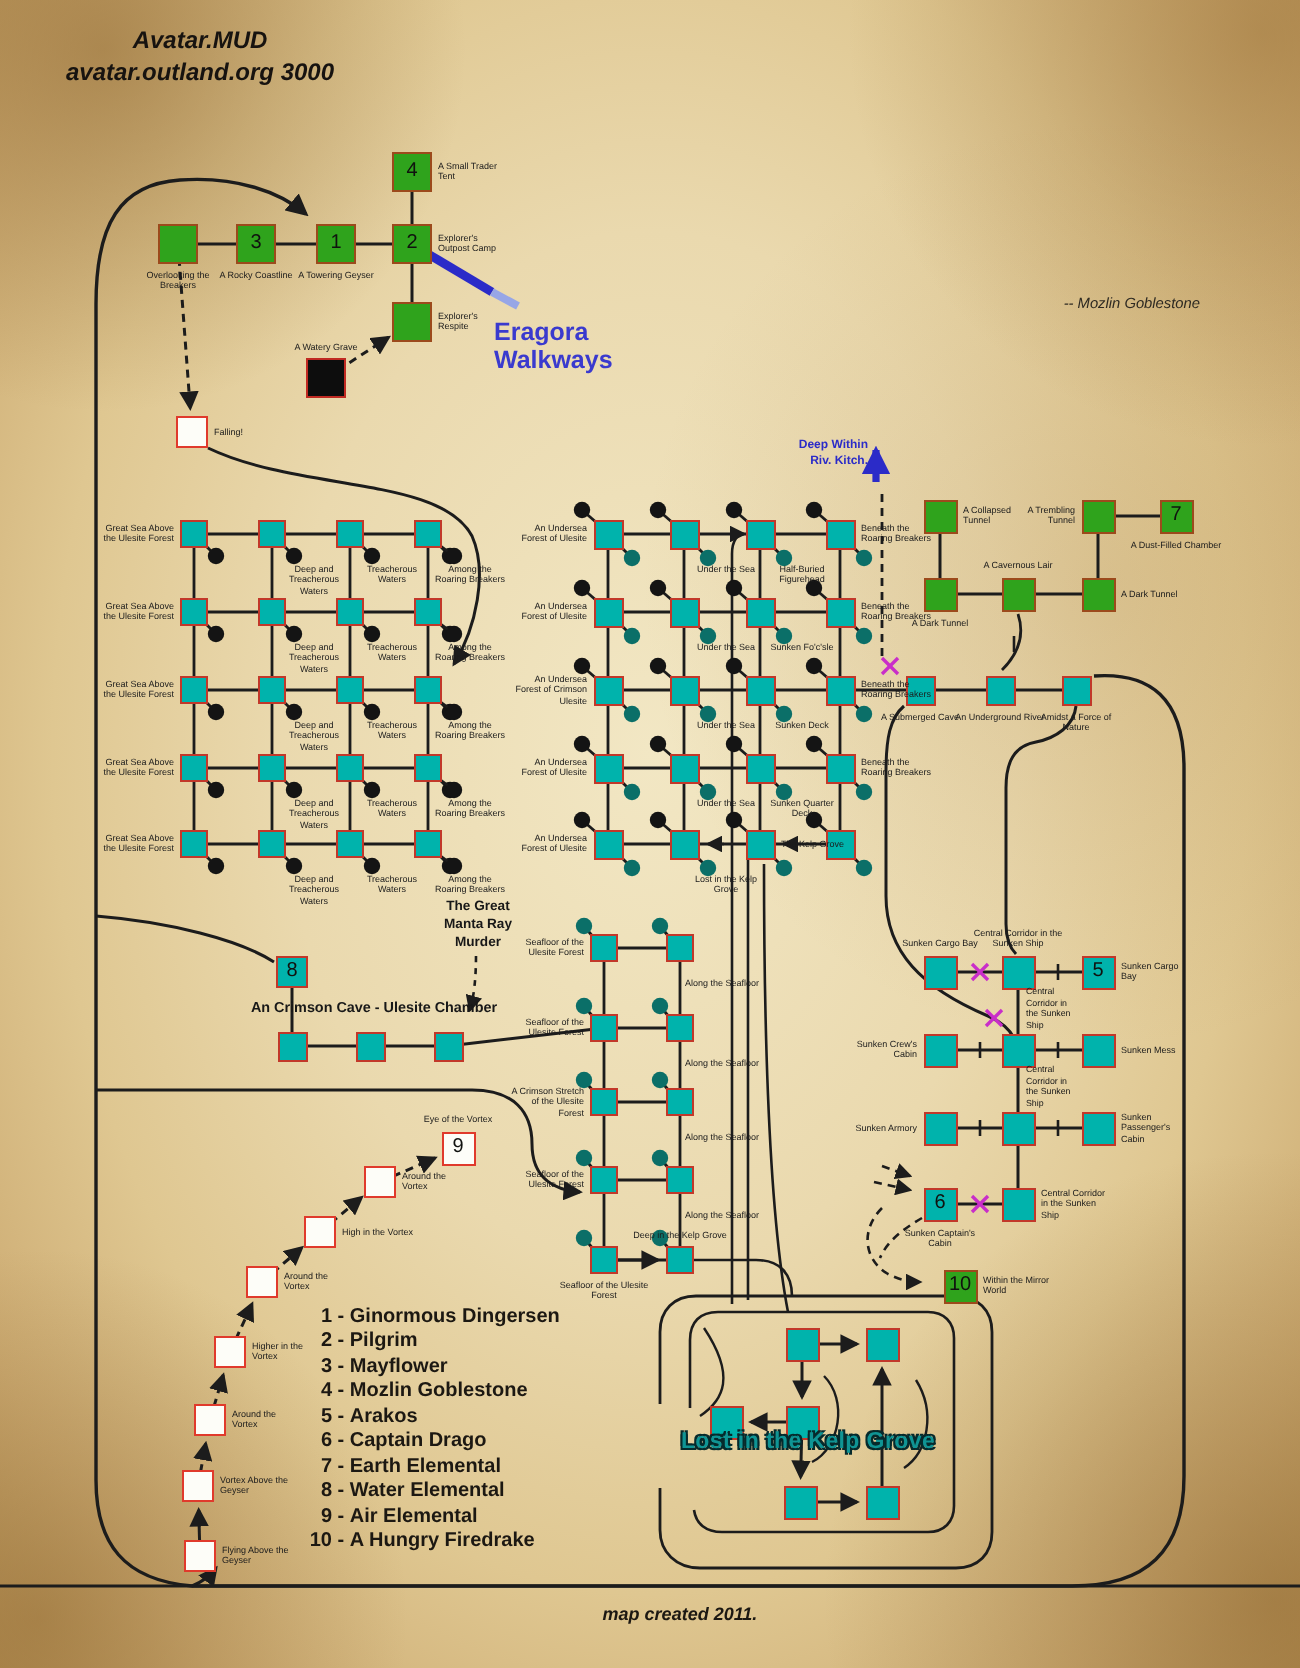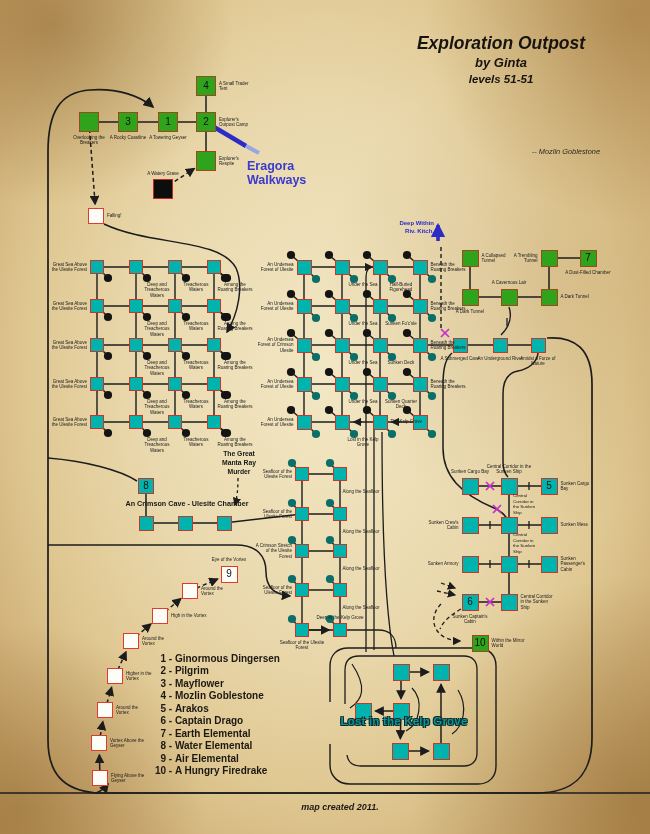--- a/index.html
+++ b/index.html
@@ -328,24 +328,23 @@
       <line x1="441" y1="337" x2="449" y2="329" stroke="#c92ec9" stroke-width="1.7"></line>
       <line x1="529" y1="482" x2="529" y2="490" stroke="#1c1c1c" stroke-width="1.3"></line>
       <line x1="490" y1="521" x2="490" y2="529" stroke="#1c1c1c" stroke-width="1.3"></line>
       <line x1="529" y1="521" x2="529" y2="529" stroke="#1c1c1c" stroke-width="1.3"></line>
       <line x1="490" y1="560" x2="490" y2="568" stroke="#1c1c1c" stroke-width="1.3"></line>
       <line x1="529" y1="560" x2="529" y2="568" stroke="#1c1c1c" stroke-width="1.3"></line>
       <line x1="507" y1="318" x2="507" y2="326" stroke="#1c1c1c" stroke-width="1.3"></line>
     </svg>
 
   <div id="map">
-    <div id="title-block">
-      <div id="map-title">Exploration Outpost</div>
-      <div id="map-author">by Ginta</div>
-      <div id="map-levels">levels 51-51</div>
+    <div id="site-block">
+      <div>Avatar.MUD</div>
+      <div>avatar.outland.org 3000</div>
     </div>
     <div id="quote-block">
       <div id="quote-attr">-- Mozlin Goblestone</div>
     </div>
     <div id="npc-list">
         <div class="npc-row">
           <span class="npc-num">1</span>
           <span>&nbsp;-&nbsp;Ginormous Dingersen</span>
         </div>
         <div class="npc-row">

